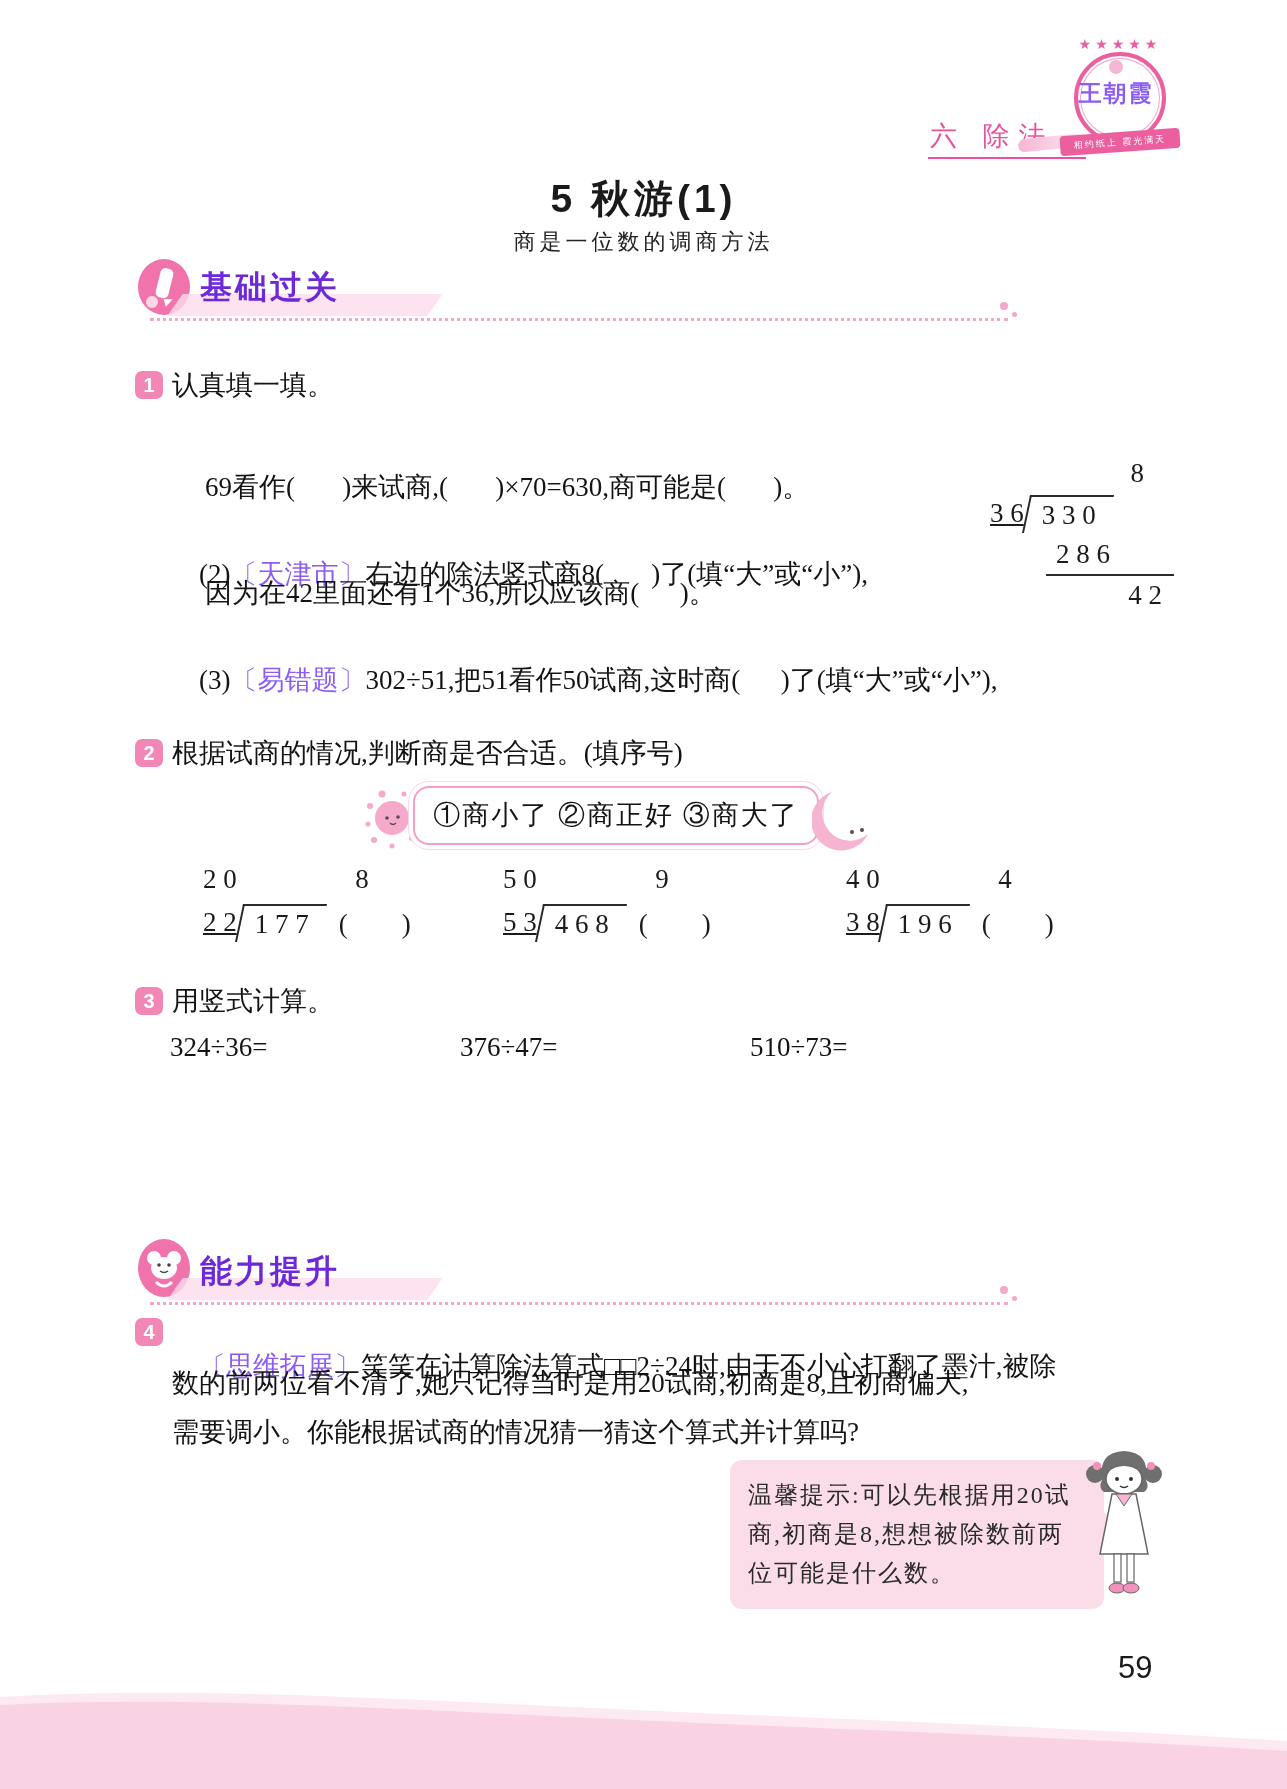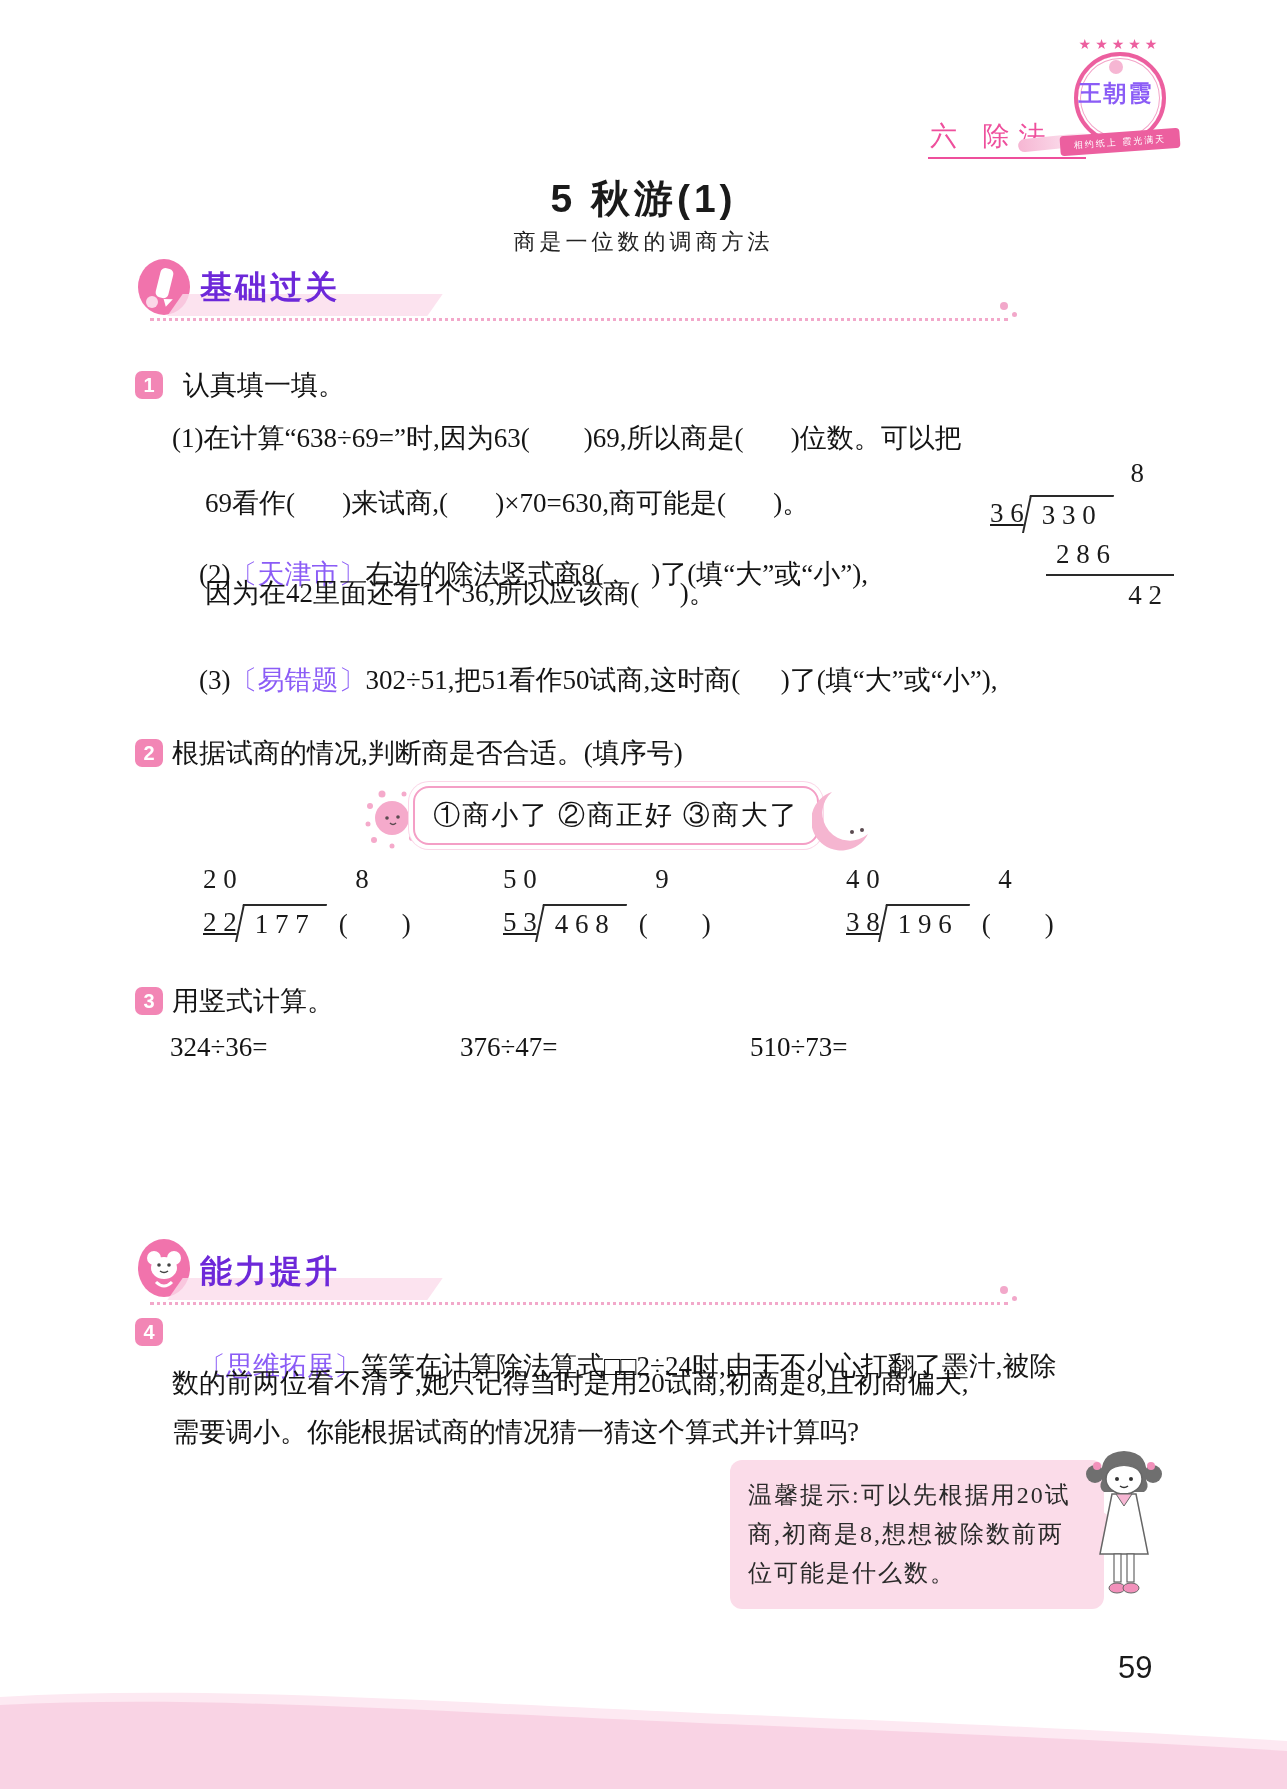--- a/index.html
+++ b/index.html
@@ -100,24 +100,23 @@
     <path d="M27 42 L36 40 L31 49 Z" fill="#ffffff" transform="rotate(14 31 44)"></path>
     <circle cx="16" cy="44" r="6" fill="#fbd7e8"></circle>
   </svg>
   <div class="flourish" style="left:175px; top:294px; width:260px; height:22px;"></div>
   <div class="sechead" style="left:200px; top:266px;">基础过关</div>
   <div class="dotline" style="left:150px; top:318px; width:858px;"></div>
   <div class="enddot" style="left:1000px; top:302px; width:8px; height:8px;"></div>
   <div class="enddot" style="left:1012px; top:312px; width:5px; height:5px;"></div>
 
   <div class="badge" style="left:135px; top:371px;">1</div>
-  <div class="t" style="left:172px; top:368px;margin-left:11px;">认真填一填。</div>
-
-  <div class="t" style="left:172px; top:421px;">(1)在计算“638÷69=”时,因为63(        )69,所以商是(       )位数。可以把</div>
-  <div class="t" style="left:205px; top:470px;margin-top:16px;">69看作(       )来试商,(       )×70=630,商可能是(       )。</div>
+  <div class="t" style="left:172px; top:368px;">认真填一填。</div>
+
+  <div class="t" style="left:205px; top:470px;">69看作(       )来试商,(       )×70=630,商可能是(       )。</div>
 
   <div class="t" style="left:172px; top:523px;">
     <span class="num">(2)</span><span class="tag">〔天津市〕</span><span>右边的除法竖式商8(       )了(填“大”或“小”),</span>
   </div>
   <div class="t" style="left:205px; top:576px;">因为在42里面还有1个36,所以应该商(      )。</div>
 
   <div class="t" style="left:172px; top:629px;">
     <span class="num">(3)</span><span class="tag">〔易错题〕</span><span>302÷51,把51看作50试商,这时商(      )了(填“大”或“小”),</span>
   </div>
 

